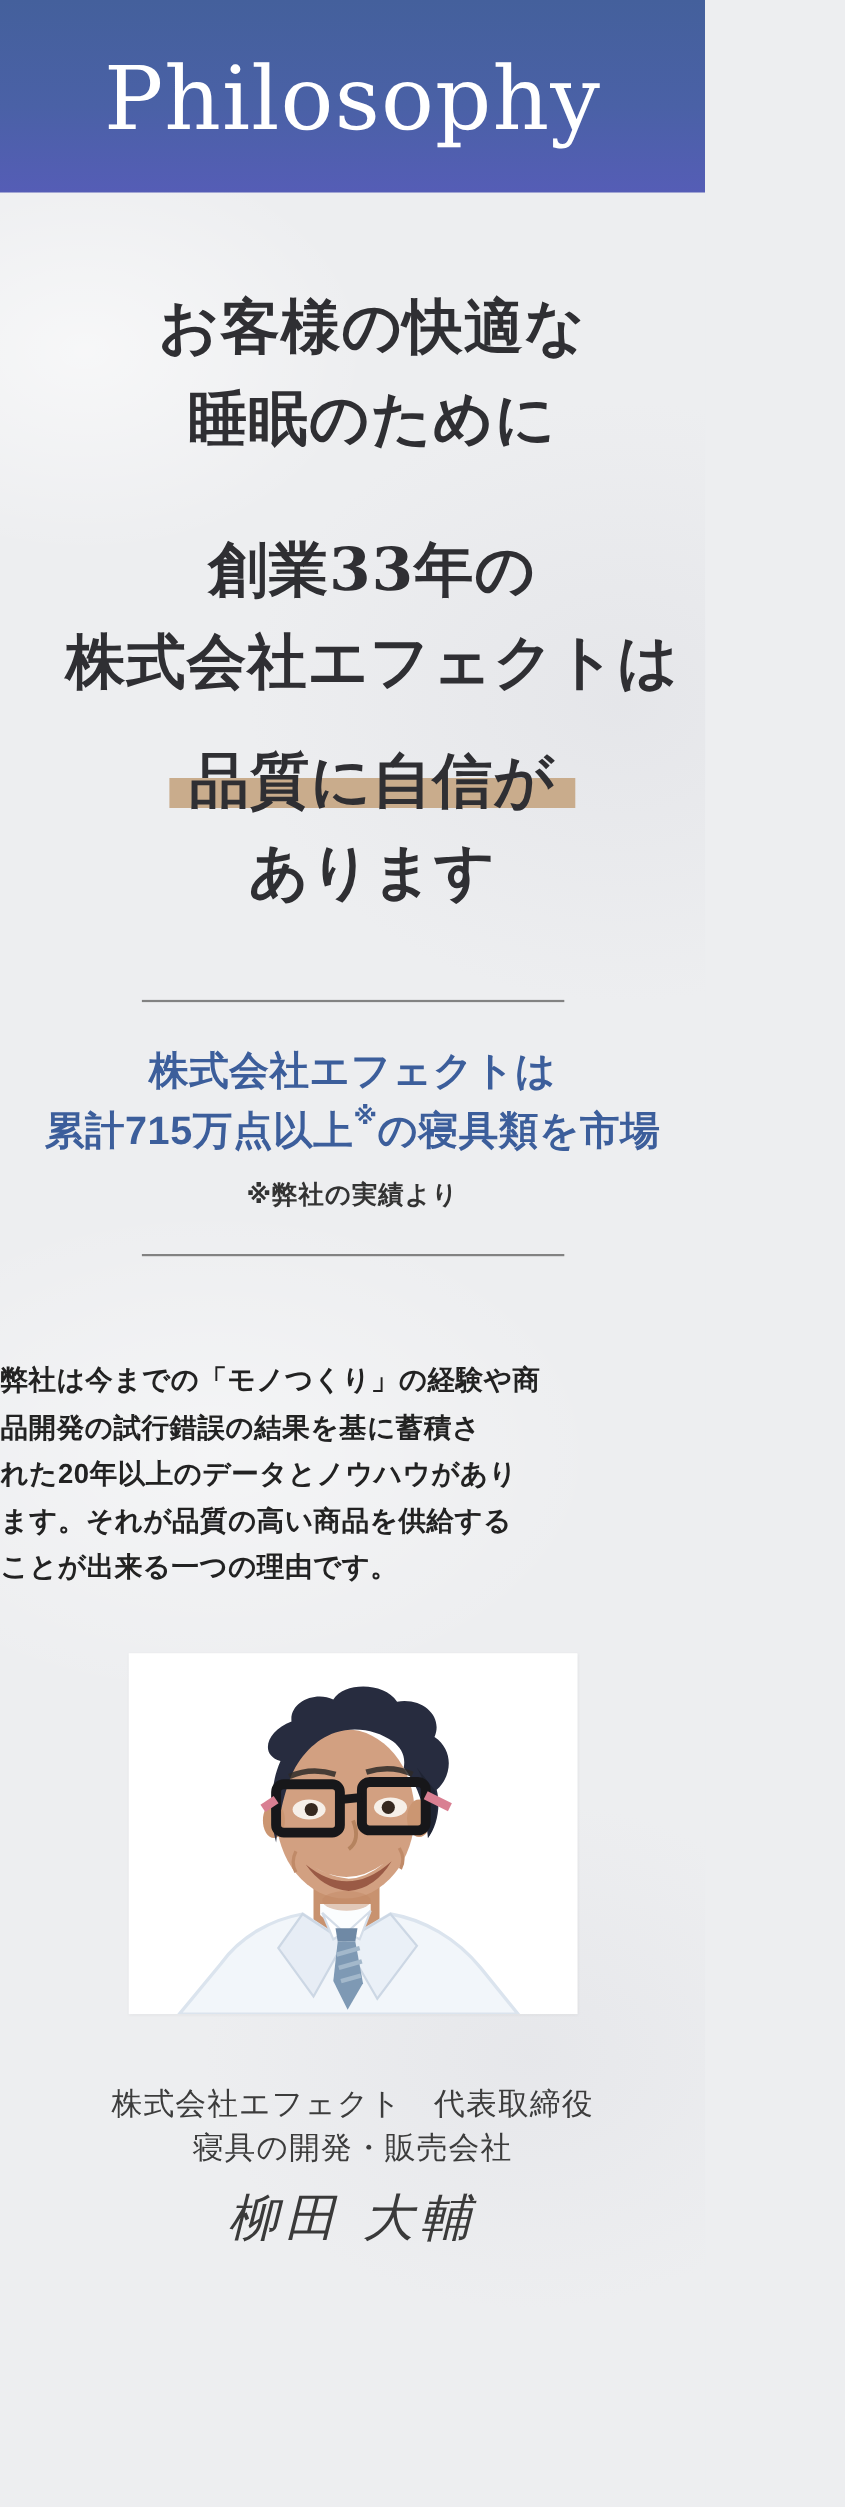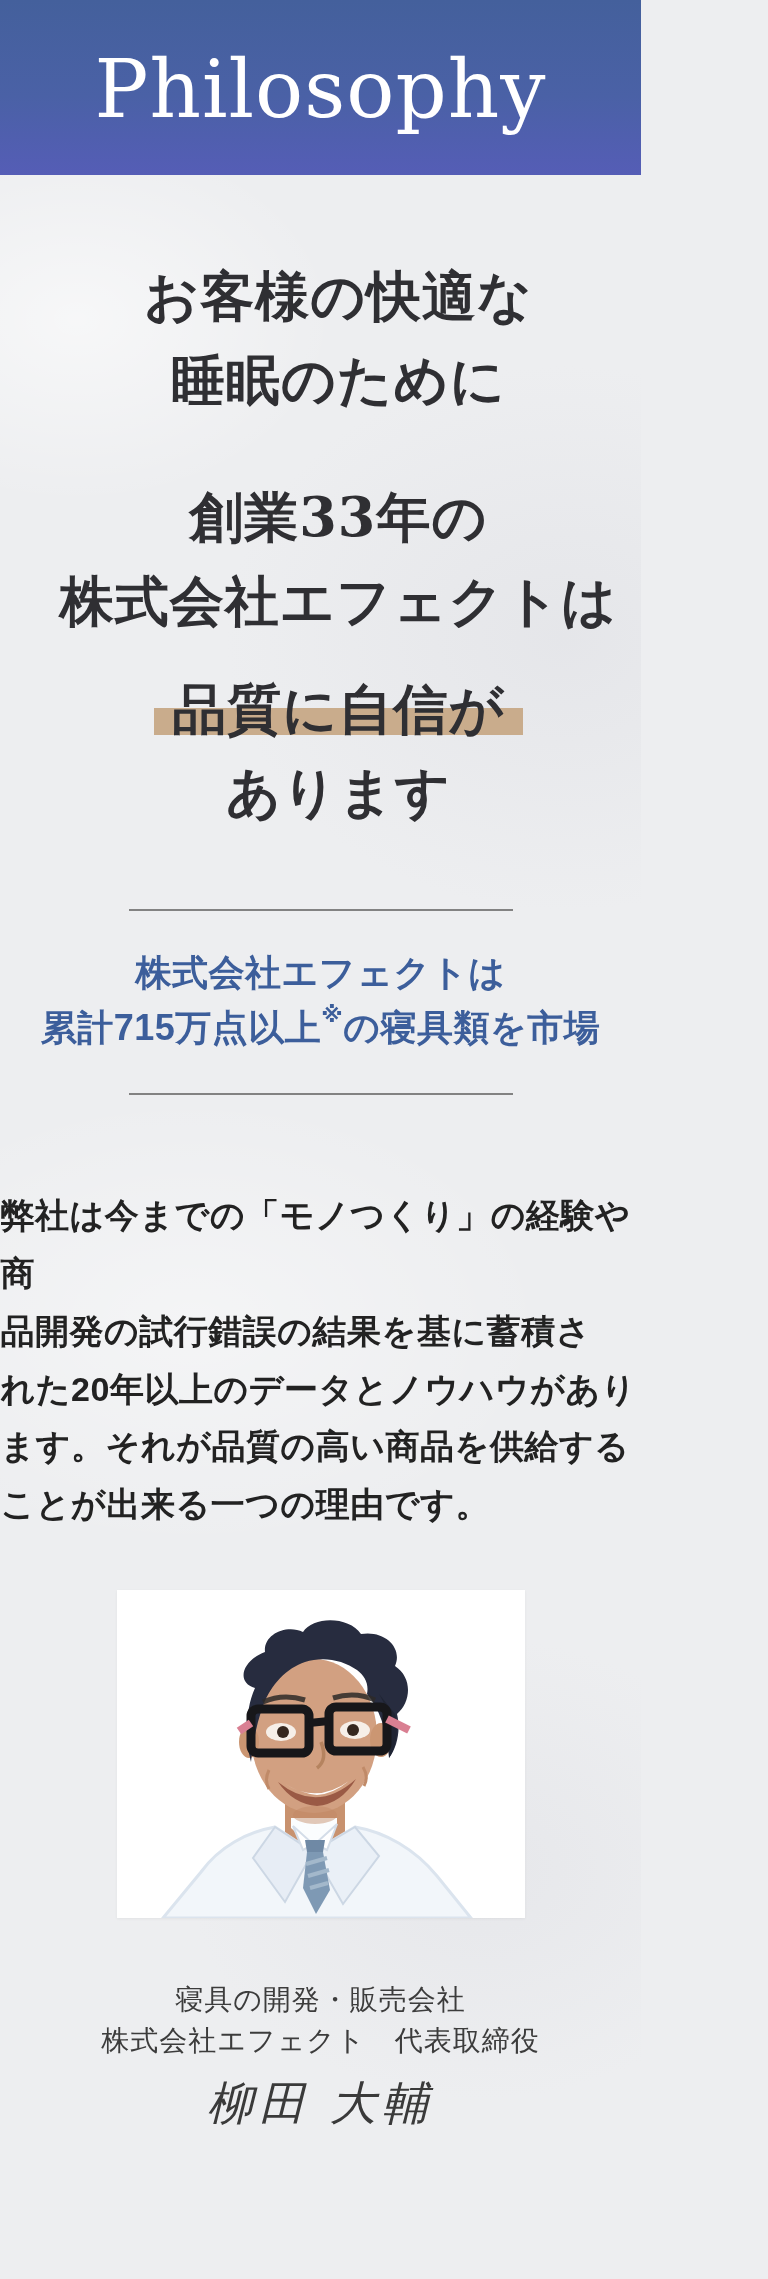--- a/index.html
+++ b/index.html
@@ -89,21 +89,21 @@
     text-align:center;
     font-size:23px;
     font-weight:700;
     color:#333333;
     letter-spacing:1px;
   }
   
   .body-copy{
     width:640px;
     margin:92px auto 0 auto;
-    font-size:34px;
+    font-size:25px;
     font-weight:700;
     line-height:1.7;
     color:#222222;
     letter-spacing:0.5px;
     white-space:pre-line;
     text-align:left;
   }
   
   .photo{
     width:408px;
@@ -159,20 +159,21 @@
     <span class="hline">あります</span>
   </h2>
 
   <hr class="divider divider-1">
 
   <p class="stats">
     <span class="sline">株式会社エフェクトは</span>
     <span class="sline"><span>累計715万点以上</span><sup class="sup">※</sup><span>の寝具類を市場</span></span>
   </p>
 
+  <p class="stats-note">※弊社の実績より</p>
 
   <hr class="divider divider-2">
 
   <p class="body-copy">弊社は今までの「モノつくり」の経験や商
 品開発の試行錯誤の結果を基に蓄積さ
 れた20年以上のデータとノウハウがあり
 ます。それが品質の高い商品を供給する
 ことが出来る一つの理由です。</p>
 
   <div class="photo">
@@ -220,19 +221,19 @@
       <path d="M204,152 Q211,170 200,178" stroke="#b5835f" stroke-width="3.5" fill="none"></path>
 
       <path d="M161,192 Q200,224 239,189 Q224,214 200,216 Q176,214 161,192 Z" fill="#9a5a45"></path>
       <path d="M168,194 Q200,214 232,191 Q216,204 200,205 Q183,203 168,194 Z" fill="#ffffff"></path>
       <path d="M152,180 Q147,190 152,199" stroke="#c08a68" stroke-width="3" fill="none"></path>
       <path d="M246,177 Q252,187 247,196" stroke="#c08a68" stroke-width="3" fill="none"></path>
     </svg>
   </div>
 
   <p class="caption">
+    <span class="cline">株式会社エフェクト　代表取締役</span>
     <span class="cline">寝具の開発・販売会社</span>
-    <span class="cline">株式会社エフェクト　代表取締役</span>
   </p>
 
   <p class="sig-name">柳田 大輔</p>
 
 </div>
 
 </body></html>

